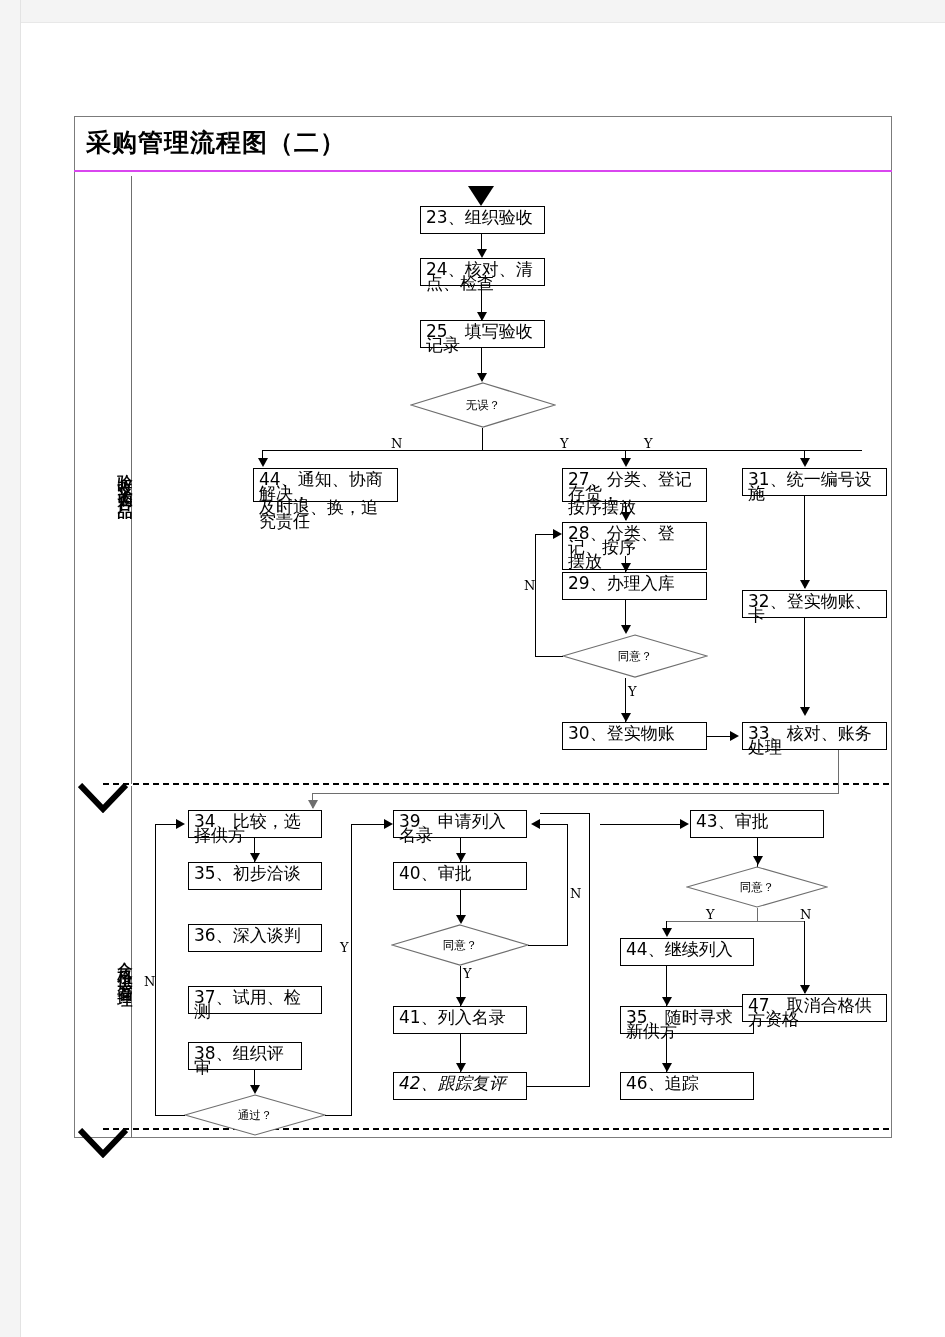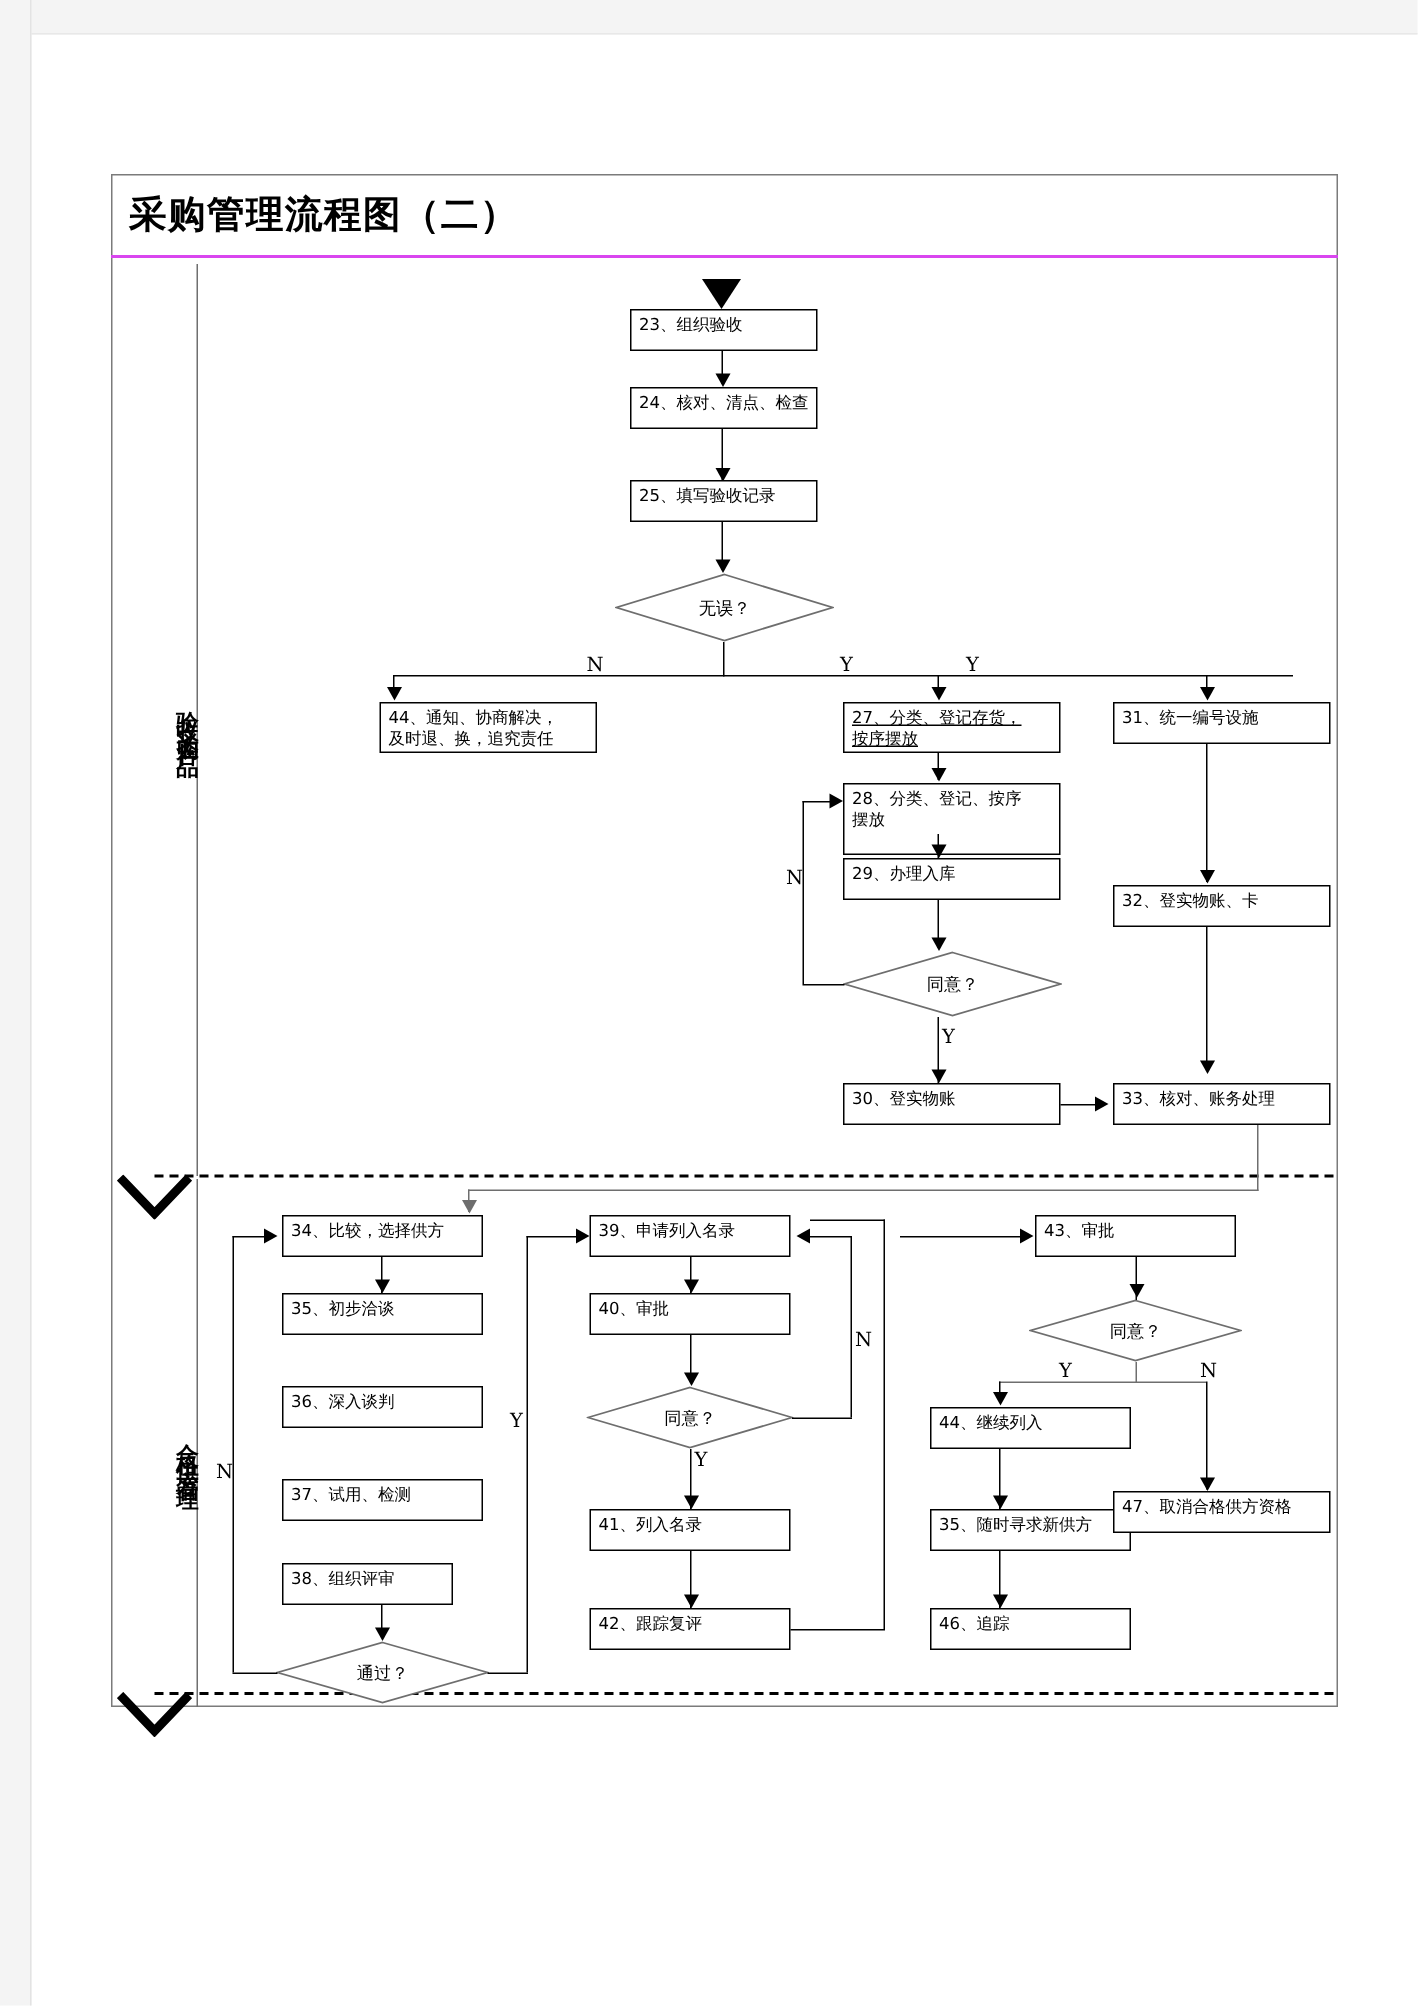--- a/index.html
+++ b/index.html
@@ -48,21 +48,21 @@
     letter-spacing:6px;
     line-height:1;
     text-align:center;
     white-space:nowrap;
   }
   .box{
     position:absolute;
     border:1.2px solid #000;
     background:#fff;
     box-sizing:border-box;
-    font-size:11px;
+    font-size:17px;
     font-family:"DejaVu Sans","Liberation Sans",sans-serif;
     color:#000;
     padding:3px 4px 0 5px;
     line-height:14px;
     white-space:pre-line;
     letter-spacing:0px;
   }
   .diamond-wrap{position:absolute;}
   .diamond-wrap svg{display:block;}
   .diamond-label{
@@ -160,21 +160,21 @@
 
 <div class="ln lnv" style="left:625px;top:450px;height:14px;"></div>
 <div class="arrow ar-down" style="left:621px;top:458px;"></div>
 
 <div class="ln lnv" style="left:804px;top:450px;height:14px;"></div>
 <div class="arrow ar-down" style="left:800px;top:458px;"></div>
 
 <div class="box" style="left:253px;top:468px;width:145px;height:34px;">44、通知、协商解决，
 及时退、换，追究责任</div>
 
-<div class="box" style="left:562px;top:468px;width:145px;height:34px;text-decoration:underline;">27、分类、登记存货，
+<div class="box" style="left:562px;top:468px;width:145px;height:34px;">27、分类、登记存货，
 按序摆放</div>
 
 <div class="box" style="left:742px;top:468px;width:145px;height:28px;">31、统一编号设施</div>
 
 <div class="ln lnv" style="left:625px;top:502px;height:18px;"></div>
 <div class="arrow ar-down" style="left:621px;top:512px;"></div>
 
 <div class="box" style="left:562px;top:522px;width:145px;height:48px;">28、分类、登记、按序
 摆放</div>
 
@@ -279,21 +279,21 @@
 <div class="yn" style="left:570px;top:886px;">N</div>
 
 <div class="ln lnv" style="left:460px;top:966px;height:40px;"></div>
 <div class="arrow ar-down" style="left:456px;top:997px;"></div>
 <div class="yn" style="left:463px;top:966px;">Y</div>
 
 <div class="box" style="left:393px;top:1006px;width:134px;height:28px;">41、列入名录</div>
 <div class="ln lnv" style="left:460px;top:1034px;height:38px;"></div>
 <div class="arrow ar-down" style="left:456px;top:1063px;"></div>
 
-<div class="box" style="left:393px;top:1072px;width:134px;height:28px;">42、跟踪复评</div>
+<div class="box" style="left:393px;top:1072px;width:134px;height:28px;font-style:italic;">42、跟踪复评</div>
 
 <div class="ln lnh" style="left:527px;top:1086px;width:63px;"></div>
 <div class="ln lnv" style="left:589px;top:813px;height:273px;"></div>
 <div class="ln lnh" style="left:540px;top:813px;width:50px;"></div>
 
 <div class="box" style="left:690px;top:810px;width:134px;height:28px;">43、审批</div>
 
 <div class="ln lnh" style="left:600px;top:824px;width:82px;"></div>
 <div class="arrow ar-right" style="left:680px;top:819px;"></div>
 

